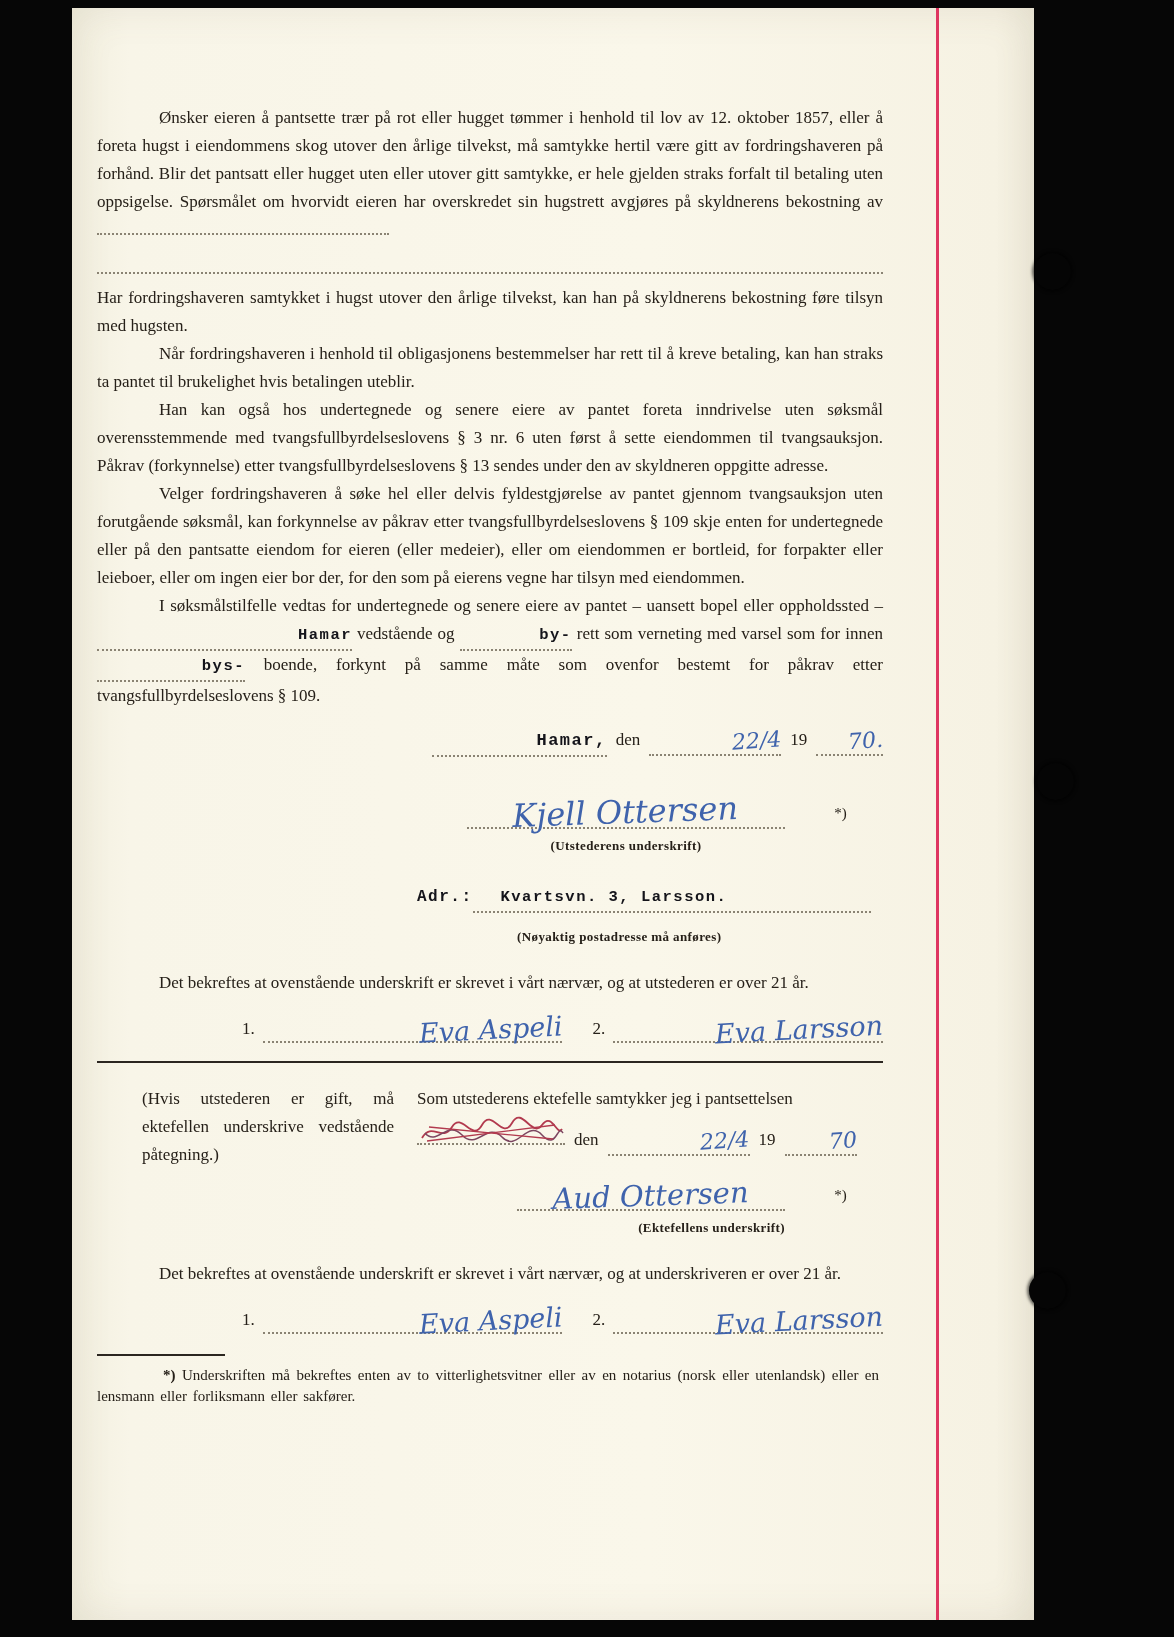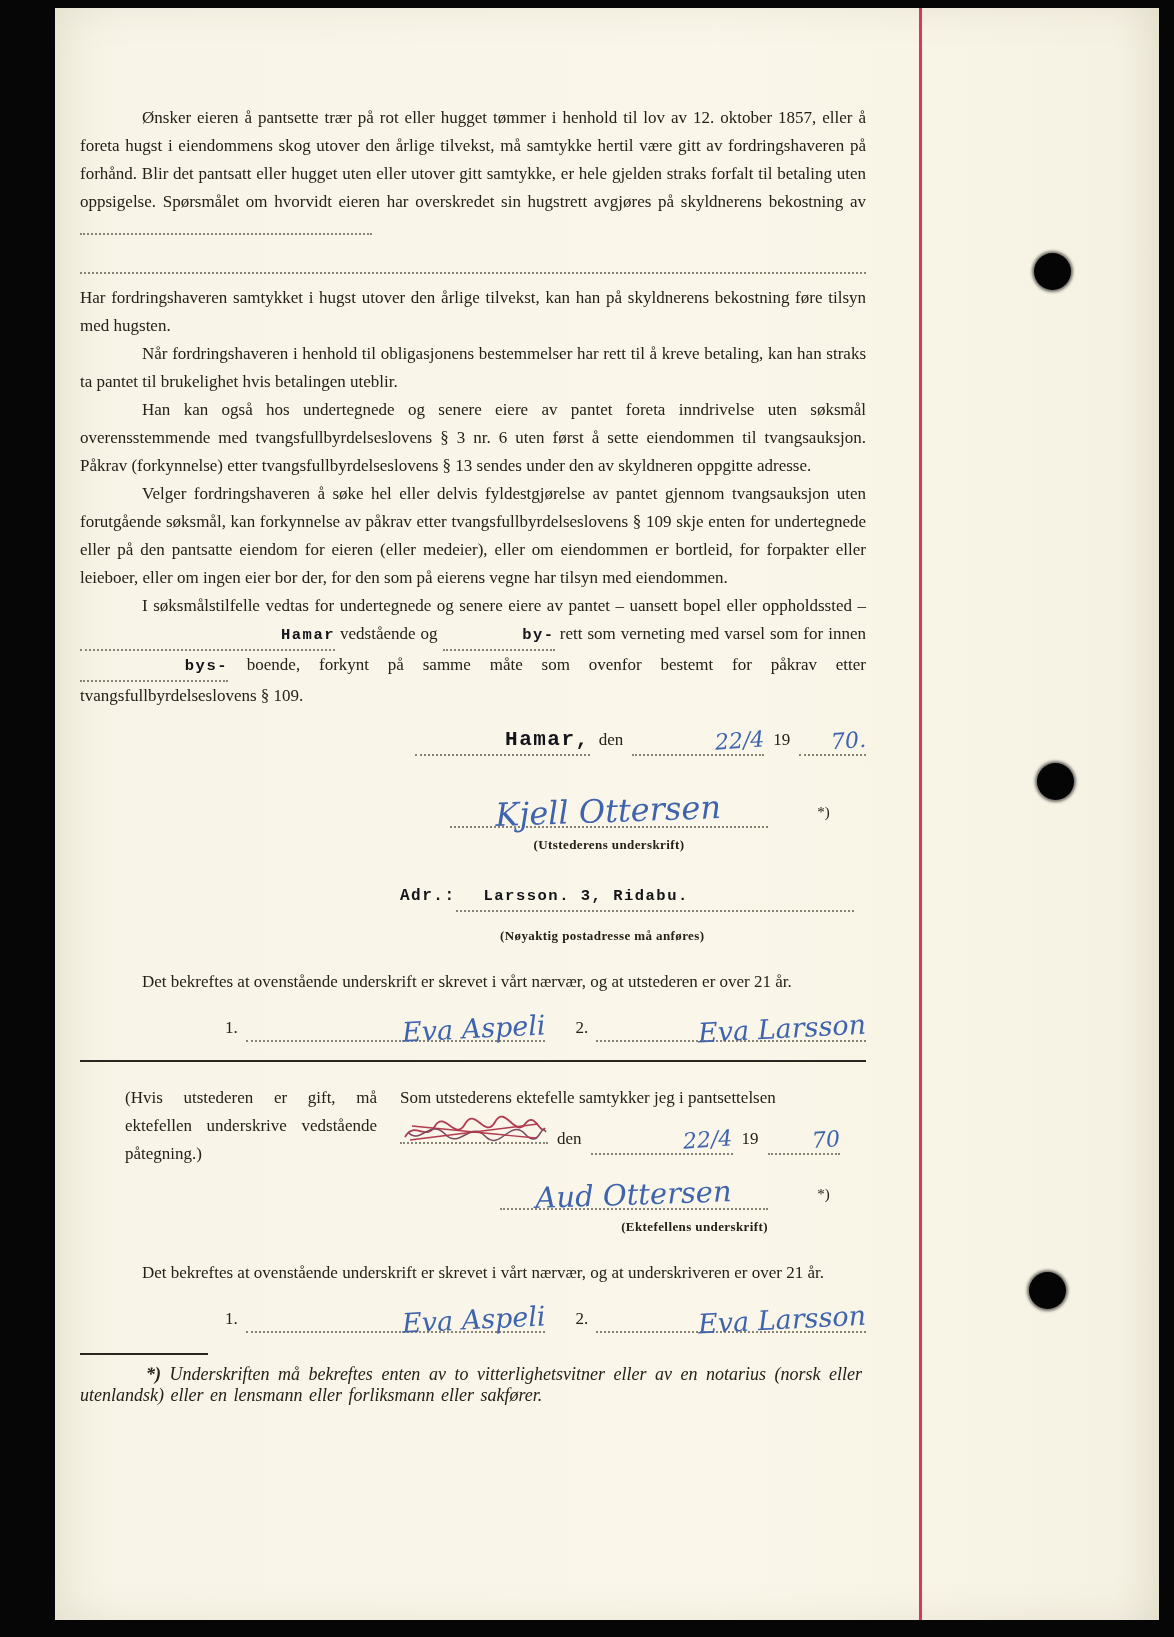--- a/index.html
+++ b/index.html
@@ -4,21 +4,21 @@
 <style>
   * { margin:0; padding:0; box-sizing:border-box; }
   html,body { width:1174px; height:1637px; }
   body {
     position:relative;
     background:#060606;
     font-family:"Liberation Serif","DejaVu Serif",serif;
     overflow:hidden;
   }
   .paper {
-    position:absolute; left:55px; top:8px; width:1104px; height:1612px;
+    position:absolute; left:72px; top:8px; width:962px; height:1612px;
     background:linear-gradient(90deg,#f2efdf 0%, #f8f5e8 6%, #faf7ea 60%, #f6f2e3 96%, #efebdb 100%);
     box-shadow:inset 0 0 40px rgba(120,110,80,0.12);
   }
   .redline {
     position:absolute; left:864px; top:0; width:3px; height:100%;
     background:#de3560;
   }
   .hole {
     position:absolute; width:37px; height:37px; border-radius:50%;
     background:#050505; box-shadow:0 0 3px 2px rgba(0,0,0,0.55);
@@ -100,21 +100,21 @@
   .spouse-note { width:252px; margin-left:45px; text-align:justify; }
   .spouse-right { width:466px; margin-left:23px; }
   .spouse-date-row { margin-top:10px; display:flex; align-items:baseline; gap:9px; }
   .scribble-blank { width:148px; position:relative; height:22px; }
   .scribble-blank svg { position:absolute; left:0; bottom:-6px; }
   .sig-block2 { margin-top:20px; margin-left:100px; white-space:nowrap; }
   .sig-line2 { display:inline-block; width:268px; border-bottom:2px dotted #8a8373; text-align:center; }
   .sig-caption2 { margin-left:100px; width:268px; text-align:right; font-size:13px; font-weight:bold; letter-spacing:0.4px; margin-top:3px; }
 
   .fn-rule { margin-top:20px; width:128px; border-top:2px solid #2b2620; }
-  .footnote { margin-top:9px; font-size:18px; line-height:21px; text-indent:66px; width:782px; word-spacing:2px;font-style:italic; }
+  .footnote { margin-top:9px; font-size:15px; line-height:21px; text-indent:66px; width:782px; word-spacing:2px; }
   .fn-ref { font-weight:bold; }
 </style>
 </head>
 <body>
 
 <div class="paper">
   <div class="redline"></div>
 
   <div class="content">
 
@@ -135,36 +135,36 @@
       <span>I søksmålstilfelle vedtas for undertegnede og senere eiere av pantet – uansett bopel eller oppholdssted –</span>
       <span class="blank blank-place-inline"><span class="typed">Hamar</span></span>
       <span>vedstående og</span>
       <span class="blank blank-court-inline"><span class="typed">by-</span></span>
       <span>rett som verneting med varsel som for innen</span>
       <span class="blank blank-res-inline"><span class="typed">bys-</span></span>
       <span>boende, forkynt på samme måte som ovenfor bestemt for påkrav etter tvangsfullbyrdelseslovens § 109.</span>
     </p>
 
     <div class="date-row">
-      <span class="blank place-blank"><span class="typed" style="font-size:21px;">Hamar,</span></span>
+      <span class="blank place-blank"><span class="typed" style="font-size:17px;">Hamar,</span></span>
       <span>den</span>
       <span class="blank date-blank"><span class="hw hw-date">22/4</span></span>
       <span>19</span>
       <span class="blank year-blank"><span class="hw hw-date">70.</span></span>
     </div>
 
     <div class="sig-block">
       <span class="sig-line"><span class="hw sig-name">Kjell Ottersen</span></span>
       <span class="star">*)</span>
     </div>
     <div class="sig-caption">(Utstederens underskrift)</div>
 
     <div class="adr-row">
       <span class="typed" style="font-size:16px;">Adr.:</span>
-      <span class="blank adr-blank"><span class="typed">Larsson. 3, Ridabu.</span></span>
+      <span class="blank adr-blank"><span class="typed">Kvartsvn. 3, Larsson.</span></span>
     </div>
     <div class="adr-caption">(Nøyaktig postadresse må anføres)</div>
 
     <p class="attest">Det bekreftes at ovenstående underskrift er skrevet i vårt nærvær, og at utstederen er over 21 år.</p>
 
     <div class="witness-row">
       <span class="w-num">1.</span>
       <span class="blank w-line1"><span class="hw w-sig">Eva Aspeli</span></span>
       <span class="w-num w-gap">2.</span>
       <span class="blank w-line2"><span class="hw w-sig">Eva Larsson</span></span>

